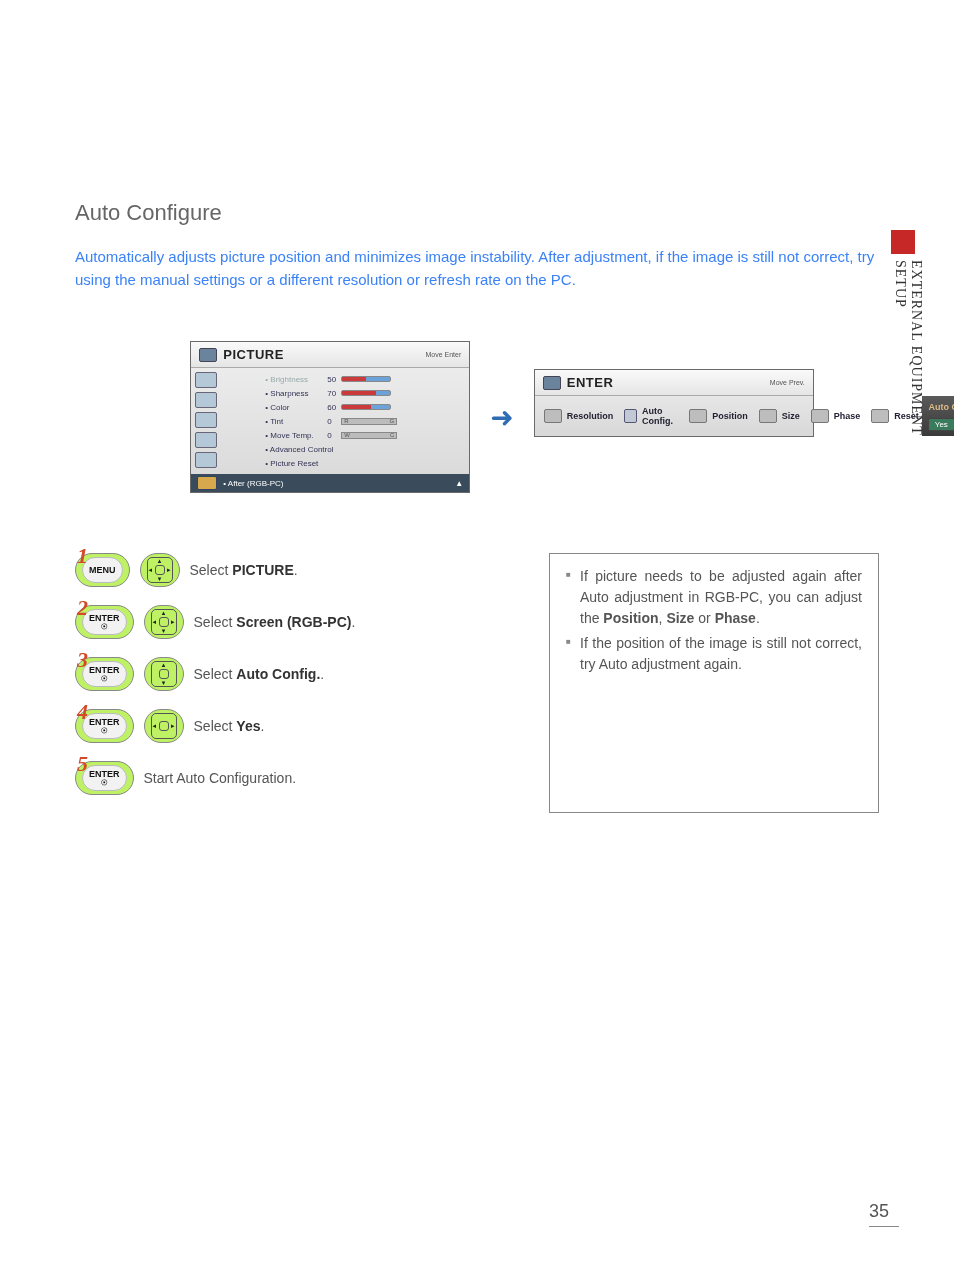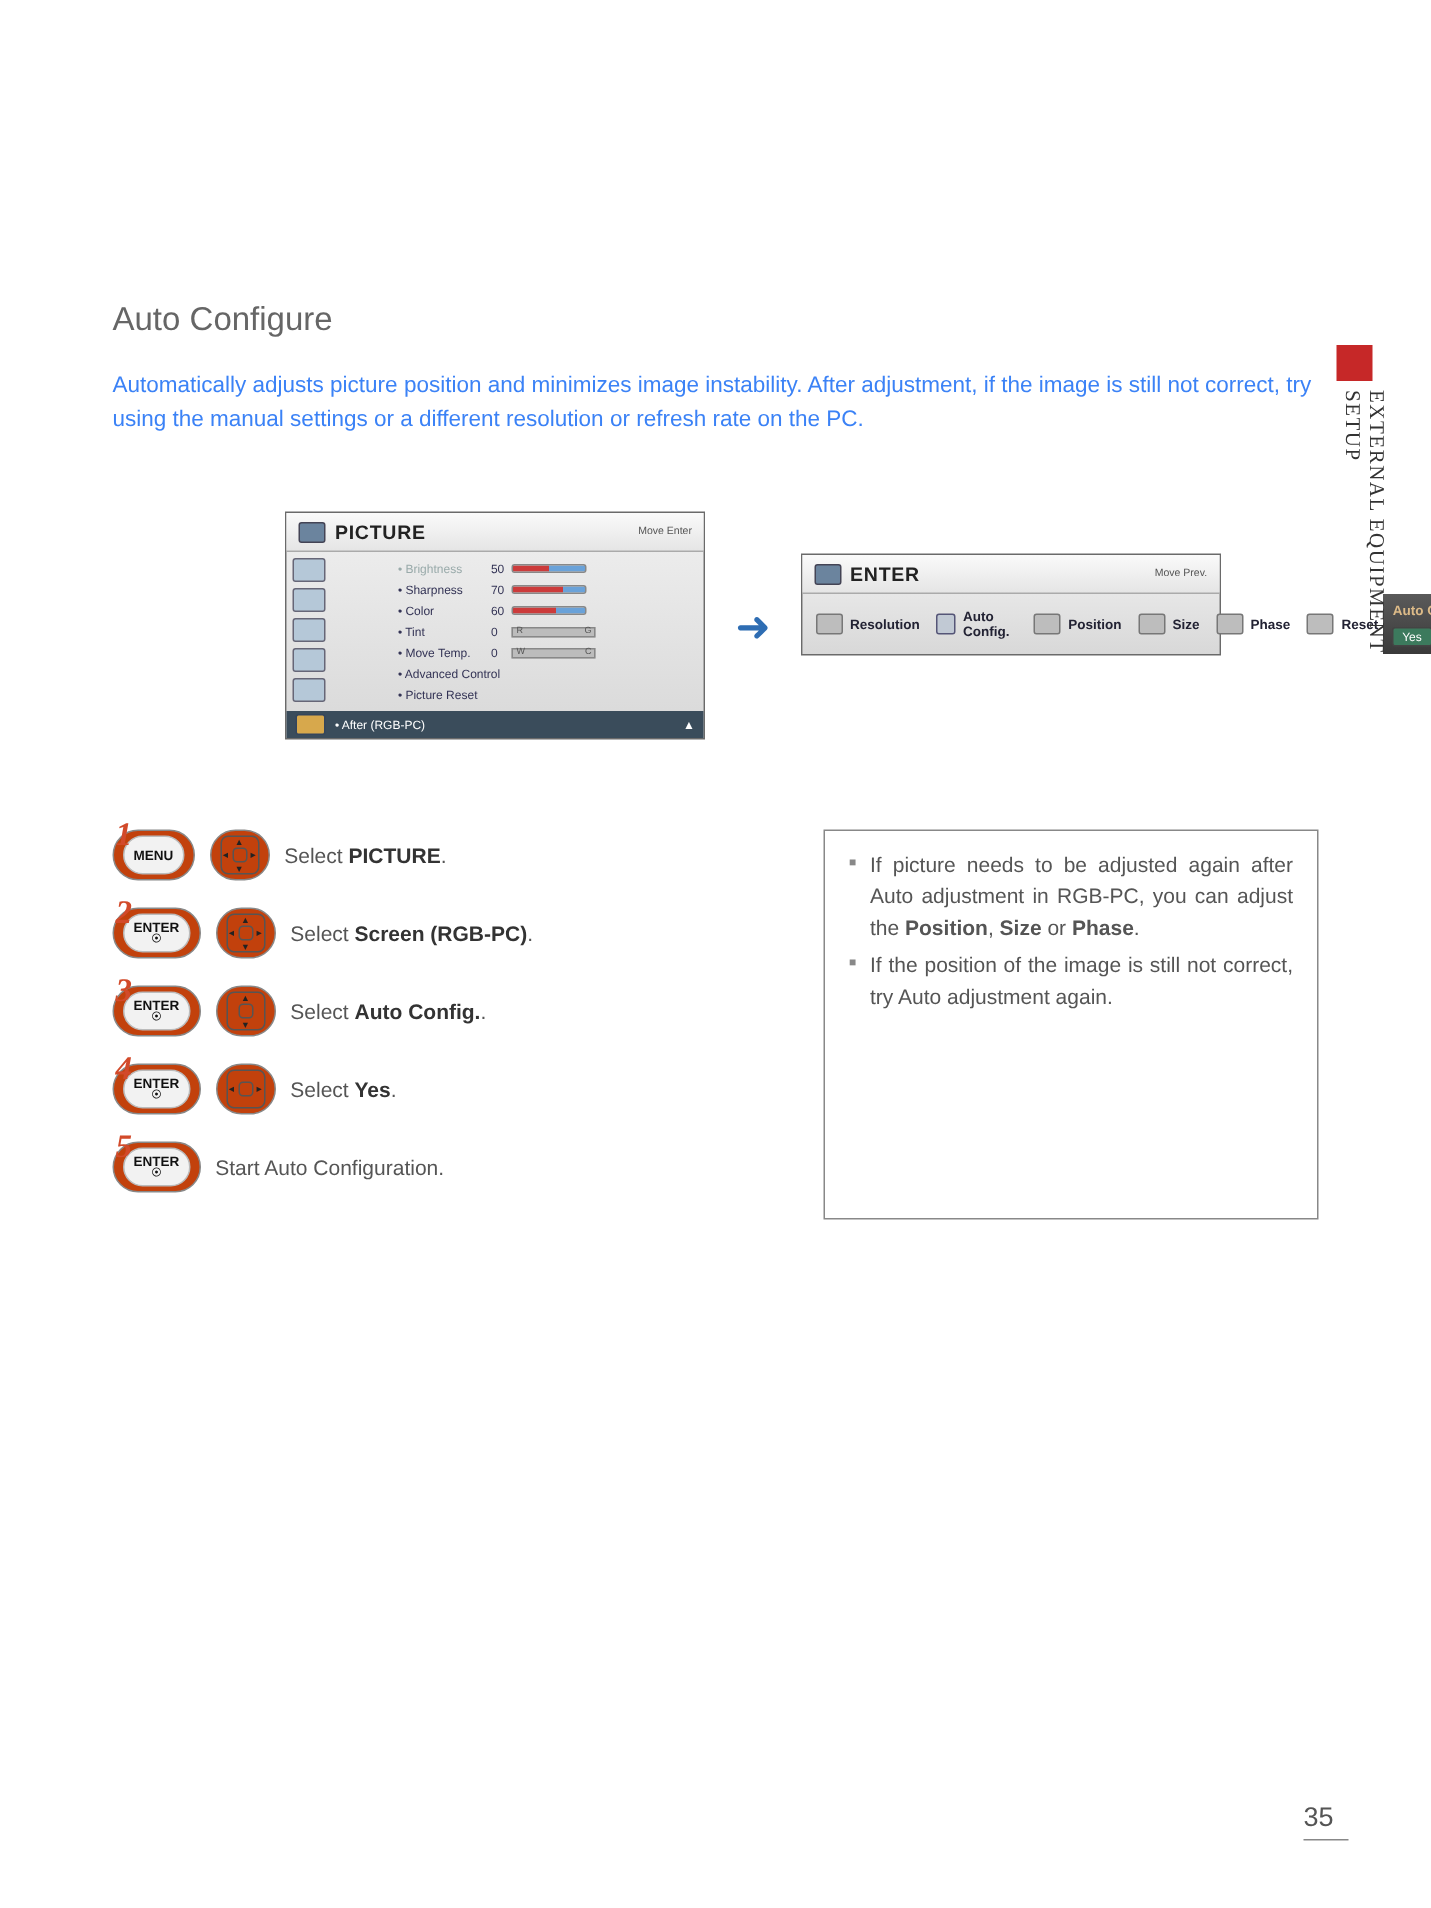--- a/index.html
+++ b/index.html
@@ -160,21 +160,21 @@
     color:#d24a2a;
     font-size:22px;
     font-family: "Brush Script MT", cursive;
     font-style: italic;
     font-weight:bold;
     z-index:2;
   }
   .step .btngrp {
     display:flex; align-items:center; gap:4px;
     border:1.5px solid #888; border-radius:20px; padding:3px 6px;
-    background:#c2410c;
+    background:#bef264;
   }
   .step .remote-btn {
     display:flex; align-items:center; justify-content:center;
     min-width:40px; height:26px; border-radius:13px;
     background:#f2f2f2; color:#111; font-size:9px; font-weight:bold;
     padding:0 6px; font-family: Arial, sans-serif;
     border:1px solid #bbb;
   }
   .step .remote-btn.enter .sub { display:block; font-size:7px; font-weight:normal; }
   .step .remote-btn.enter { flex-direction:column; line-height:1; }

